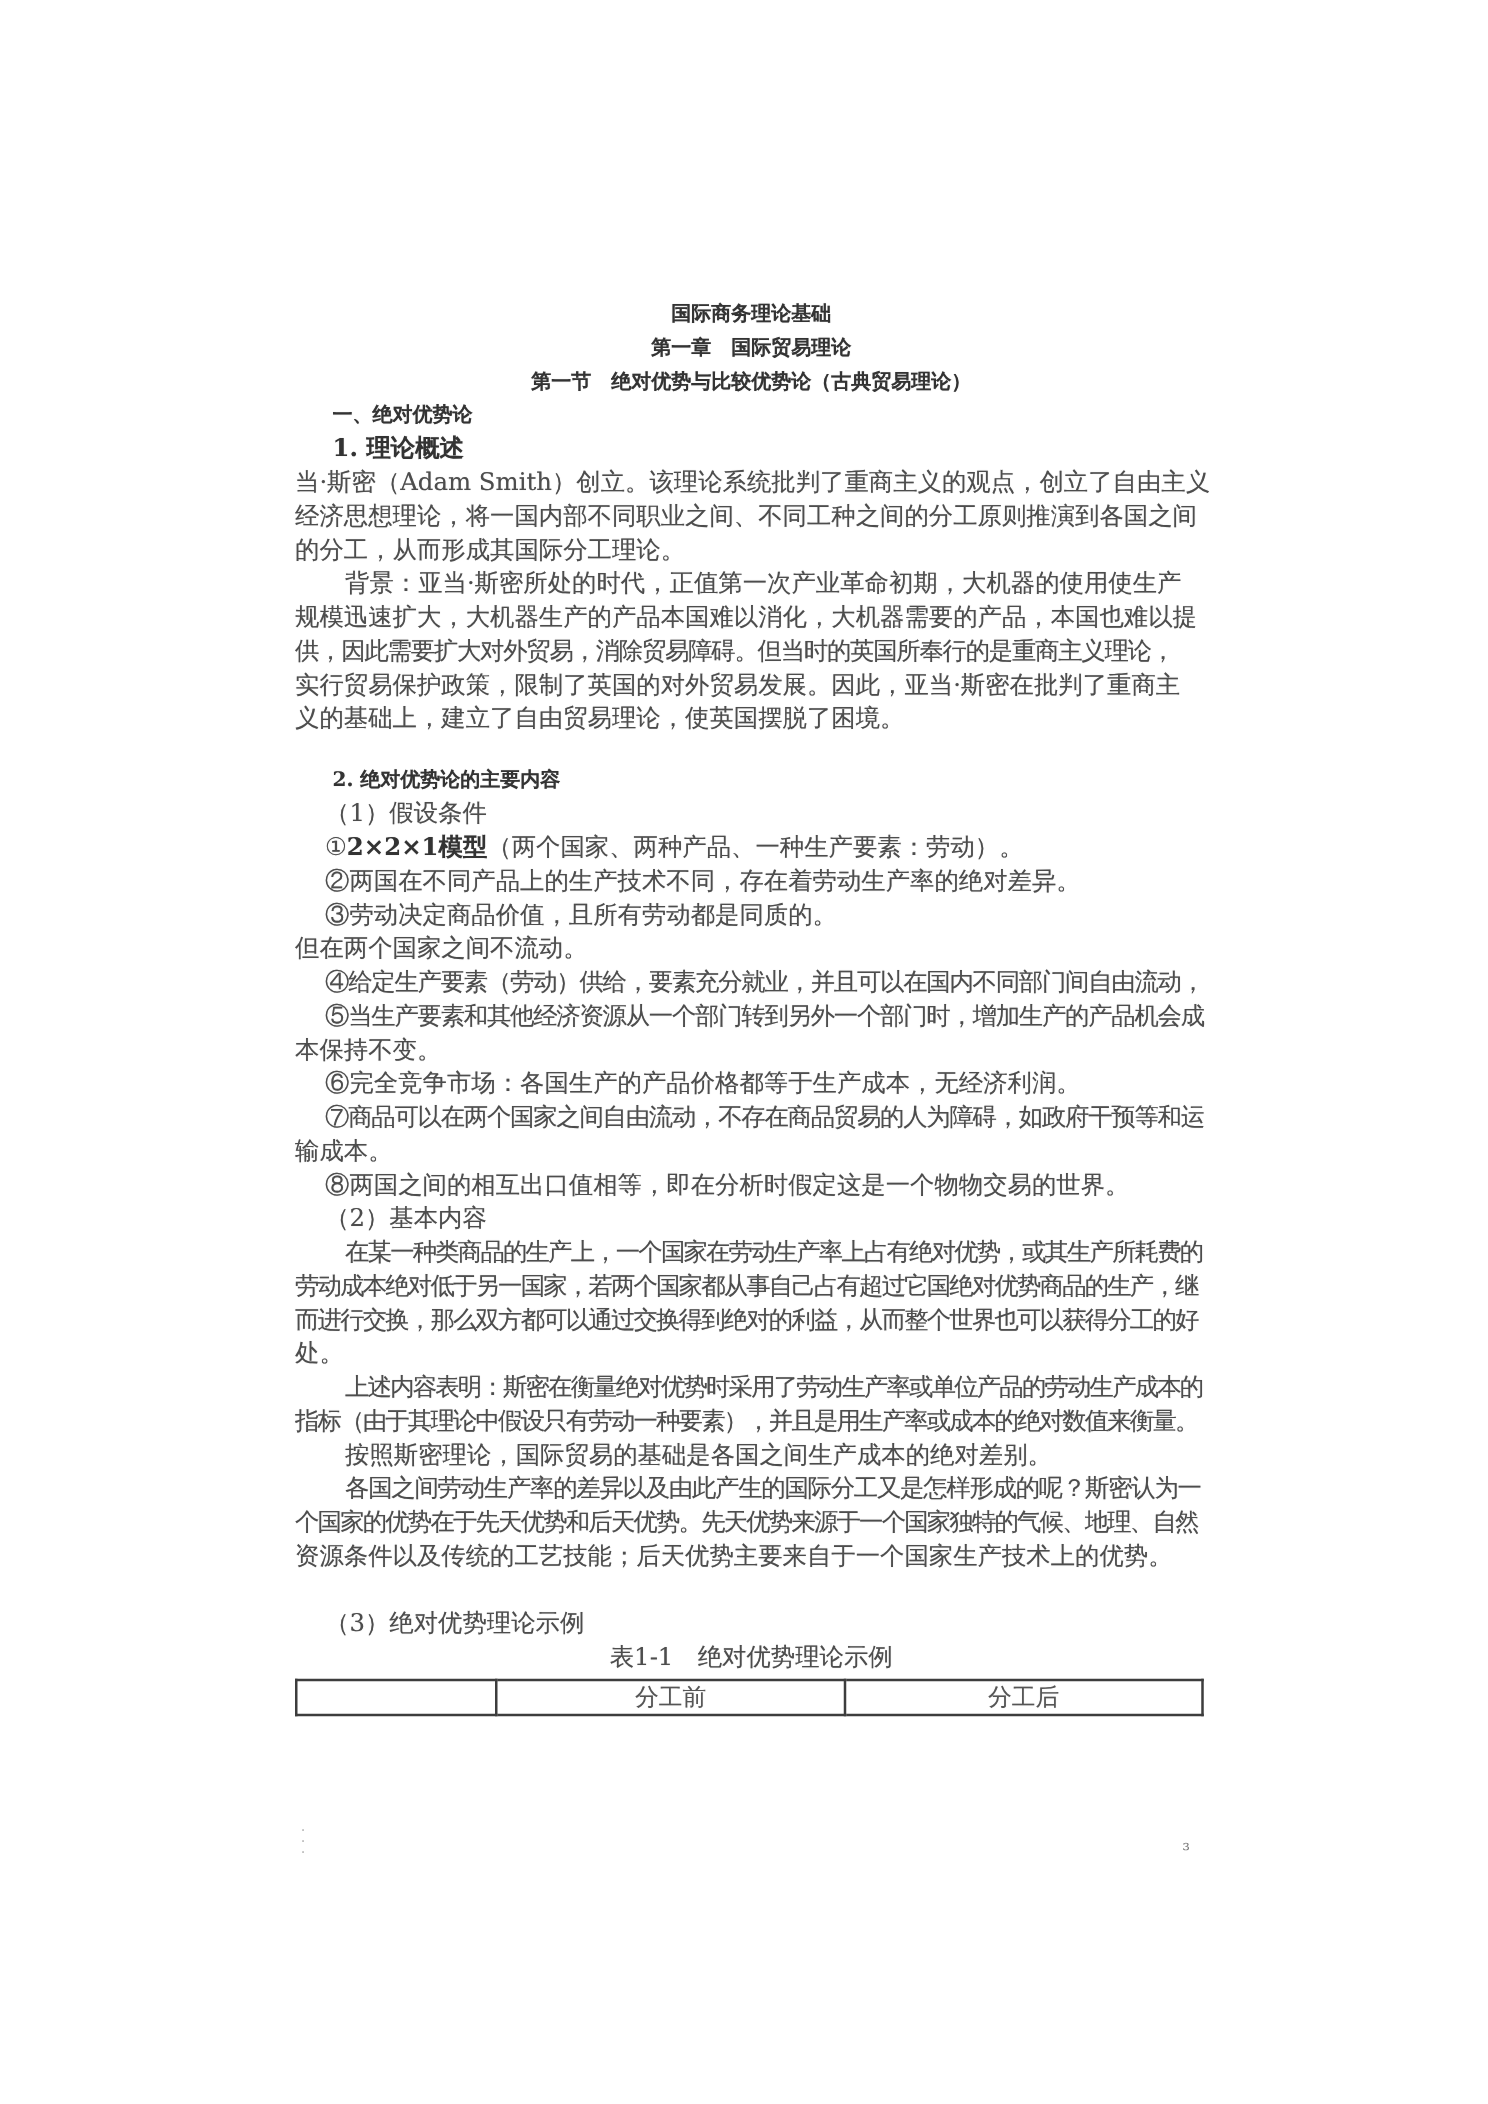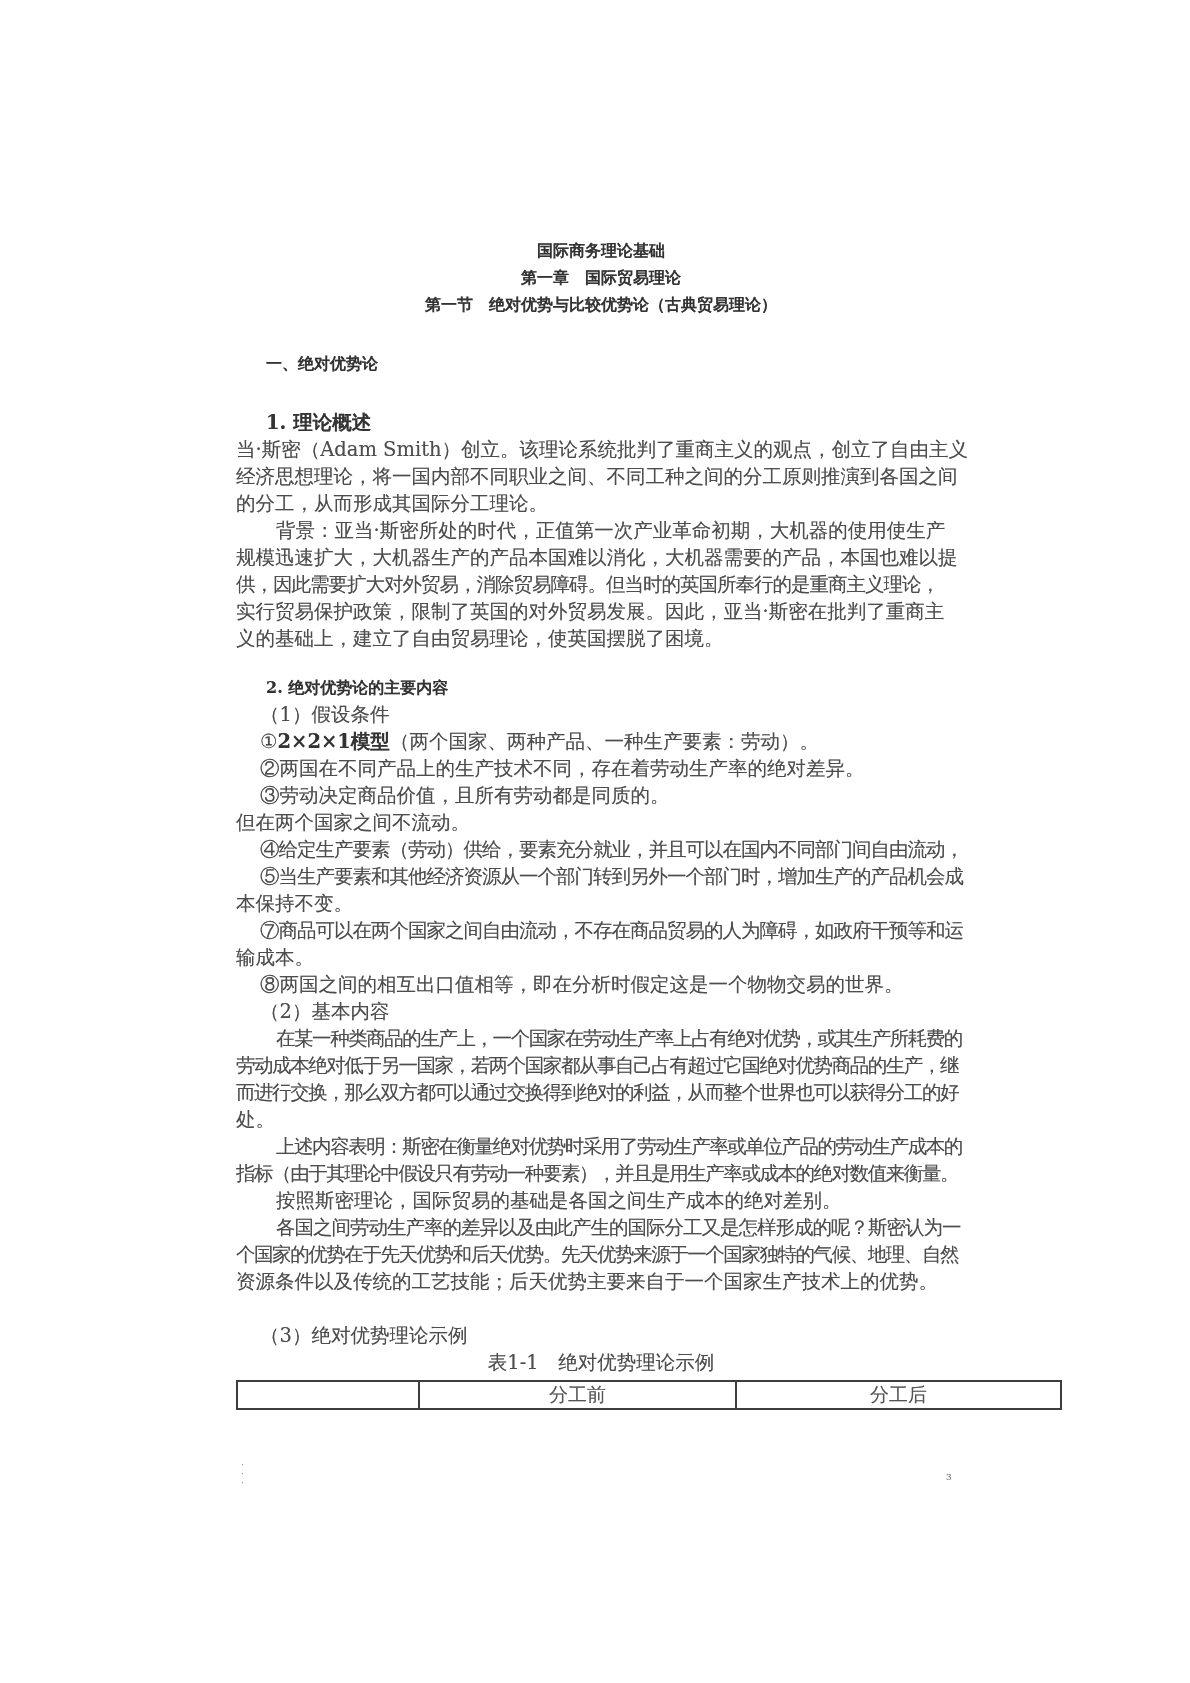--- a/index.html
+++ b/index.html
@@ -21,29 +21,29 @@
     line-height: 27px;
     height: 27px;
     white-space: nowrap;
     text-shadow: 0 0 0.6px rgba(60,60,60,0.45);
   }
   .ctr { text-align: center; }
   .b { font-weight: 700; color: #333333; }
   .hsz { font-size: 16px; }
   .ind-p { padding-left: 40px; }   
   .ind-i { padding-left: 24px; }   
-  .ind-h { padding-left: 30px; margin-top: 32px; }   
+  .ind-h { padding-left: 30px; }   
   .t1 { letter-spacing: -1px; }    
   .t2 { letter-spacing: -1.45px; } 
   .gap-sec { margin-top: 22px; }   
   .gap-ex  { margin-top: 27px; }   
 
   table.tbl {
     margin-top: 4px;
-    width: 826px;
+    width: 727px;
     border-collapse: collapse;
     table-layout: fixed;
   }
   table.tbl td {
     border: 2.5px solid #3d3d3d;
     height: 26px;
     text-align: center;
     font-size: 19px;
     color: #555555;
     padding: 0;
@@ -92,20 +92,21 @@
   <div class="line ind-i">（1）假设条件</div>
 
   <div class="line ind-i"><span>①</span><span class="b">2×2×1模型</span><span>（两个国家、两种产品、一种生产要素：劳动）。</span></div>
 
   <div class="line ind-i">②两国在不同产品上的生产技术不同，存在着劳动生产率的绝对差异。</div>
   <div class="line ind-i">③劳动决定商品价值，且所有劳动都是同质的。</div>
   <div class="line">但在两个国家之间不流动。</div>
   <div class="line ind-i t1">④给定生产要素（劳动）供给，要素充分就业，并且可以在国内不同部门间自由流动，</div>
   <div class="line ind-i t1">⑤当生产要素和其他经济资源从一个部门转到另外一个部门时，增加生产的产品机会成</div>
   <div class="line">本保持不变。</div>
+  <div class="line ind-i">⑥完全竞争市场：各国生产的产品价格都等于生产成本，无经济利润。</div>
   <div class="line ind-i t1">⑦商品可以在两个国家之间自由流动，不存在商品贸易的人为障碍，如政府干预等和运</div>
   <div class="line">输成本。</div>
   <div class="line ind-i">⑧两国之间的相互出口值相等，即在分析时假定这是一个物物交易的世界。</div>
 
   <div class="line ind-i">（2）基本内容</div>
 
   <div class="line ind-p t2">在某一种类商品的生产上，一个国家在劳动生产率上占有绝对优势，或其生产所耗费的</div>
   <div class="line t2">劳动成本绝对低于另一国家，若两个国家都从事自己占有超过它国绝对优势商品的生产，继</div>
   <div class="line t2">而进行交换，那么双方都可以通过交换得到绝对的利益，从而整个世界也可以获得分工的好</div>
   <div class="line">处。</div>

